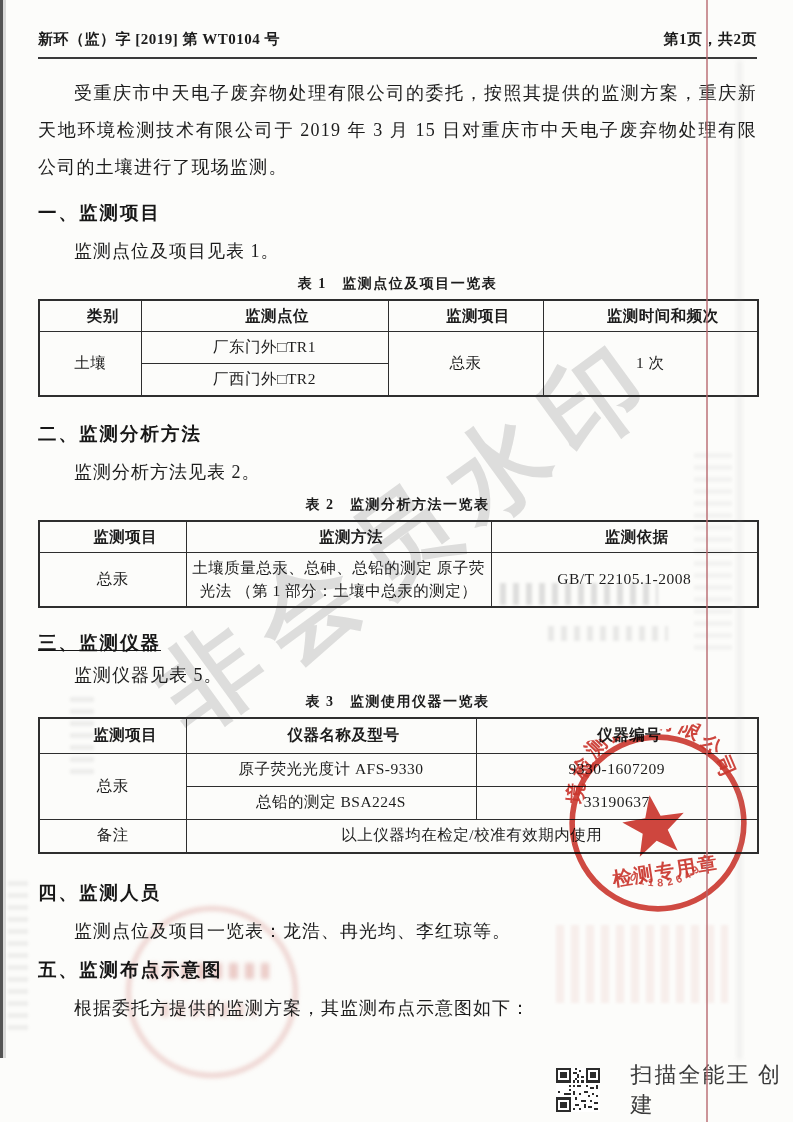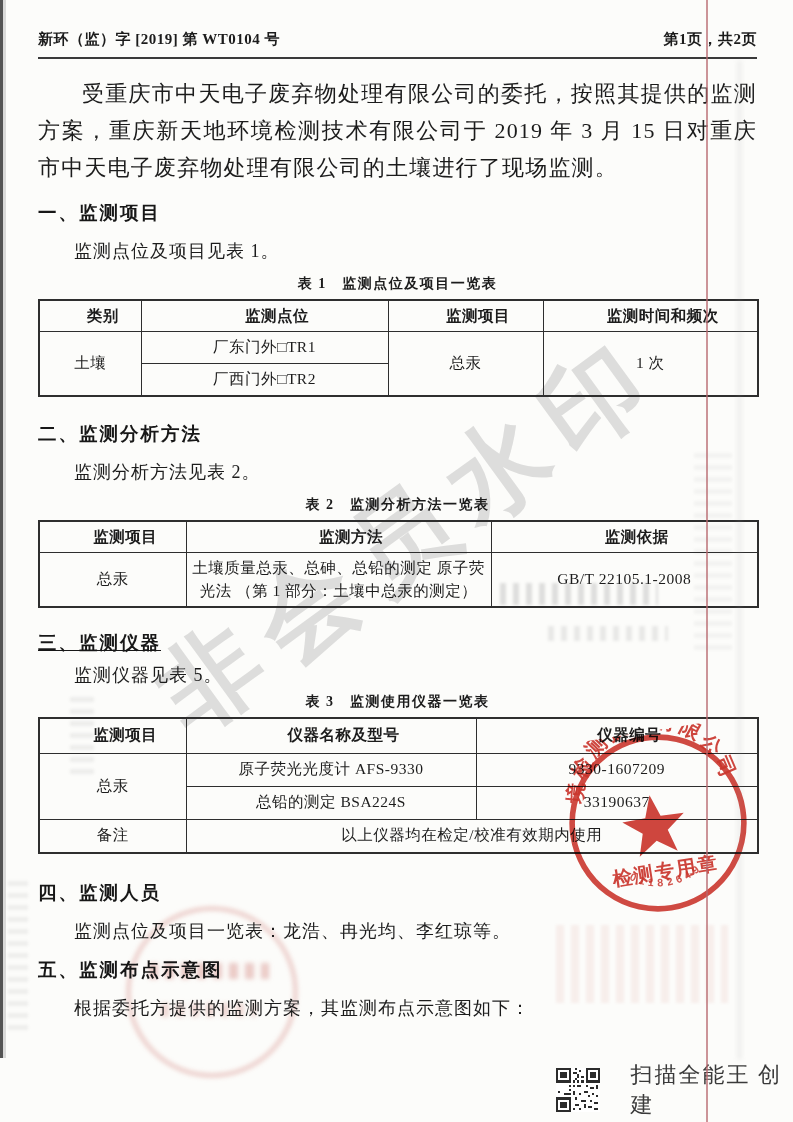--- a/index.html
+++ b/index.html
@@ -13,21 +13,21 @@
 
   
   .doc-header{
     display:flex; justify-content:space-between; 
     padding:30px 0 8px 0; border-bottom:2px solid #3a3a3a;
     font-size:15px; font-weight:600; letter-spacing:.5px;
   }
 
   
   .intro{
-    margin:16px 0 0 0; font-size:22px; line-height:37px; letter-spacing:1.2px;
+    margin:16px 0 0 0; font-size:18px; line-height:37px; letter-spacing:1.2px;
     text-align:justify; text-indent:2em;
   }
   .sec-heading{
     margin:14px 0 0 0; font-size:18.5px; font-weight:700; letter-spacing:2px;
     font-family:"Liberation Sans","DejaVu Sans",sans-serif; color:#171717;
   }
   .sec-lead{margin:14px 0 0 0; font-size:18px; letter-spacing:1px; text-indent:2em;}
   .tbl-caption{
     margin:12px 0 6px 0; text-align:center; font-size:14px; letter-spacing:1.5px;
     font-weight:600;

